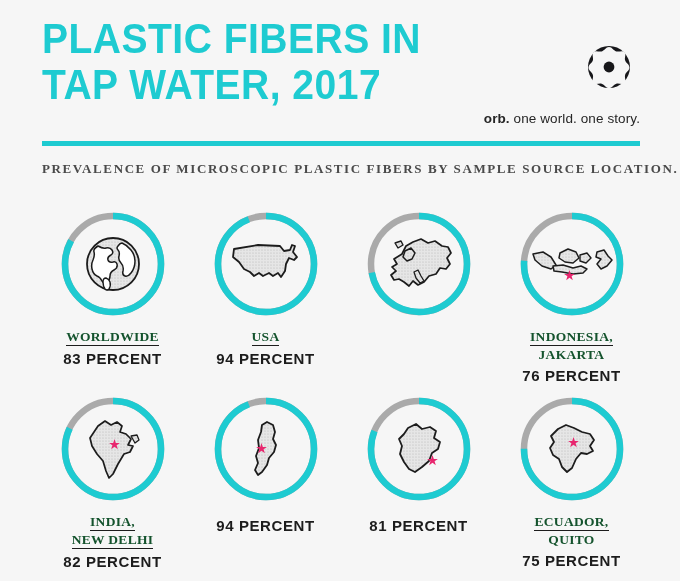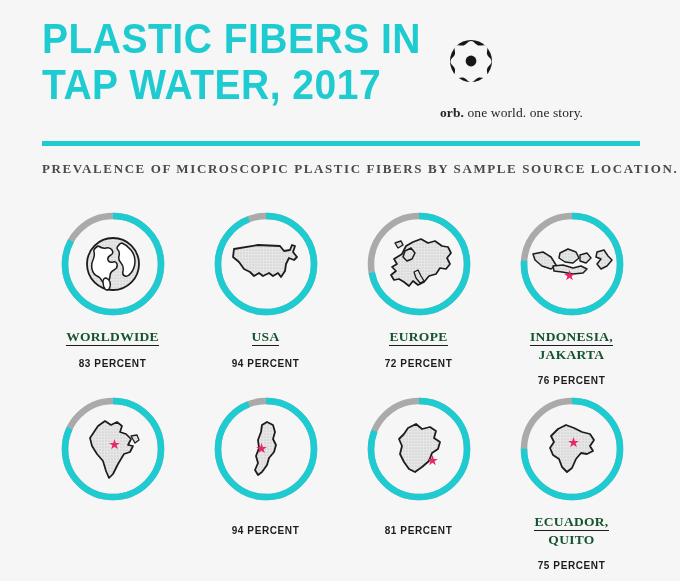--- a/index.html
+++ b/index.html
@@ -19,22 +19,22 @@
     font-size: 42px;
     line-height: 46px;
     letter-spacing: 0.5px;
     color: #1ecbd1;
     text-transform: uppercase;
     transform: scaleX(0.93);
     transform-origin: left top;
     white-space: pre-line;
   }
   .logo-block {
-    position: absolute; right: 0px; top: 14px;
-    width: 200px; text-align: left; font-family: Liberation Serif, serif;
+    position: absolute; right: 0px; top: 20px;
+    width: 200px; text-align: right;
   }
   .logo-mark { display: block; margin: 0 auto; }
   .logo-word {
     margin-top: 9px;
     font-size: 13.5px;
     color: #262626;
     letter-spacing: 0.1px;
     white-space: nowrap;
   }
   .logo-word b { font-weight: 700; }
@@ -82,24 +82,24 @@
     color: #14532d;
     text-transform: uppercase;
   }
   .loc-name span {
     display: inline-block;
     border-bottom: 1.5px solid #1c1c1c;
     padding-bottom: 1px;
     margin-bottom: 1px;
   }
   .loc-pct {
-    margin-top: 11px;
+    margin-top: 3px;
     font-family: "Liberation Sans Narrow", "Liberation Sans", sans-serif;
     font-weight: 700;
-    font-size: 10px;
+    font-size: 15px;
     letter-spacing: 0.6px;
     color: #1c1c1c;
     text-transform: uppercase;
   }
 </style>
 </head>
 <body>
 
 <div class="page">
 
@@ -201,26 +201,20 @@
                   <circle cx="1" cy="1" r="0.6" fill="#b5b5b5"></circle>
                 </pattern>
               </defs>
               <path fill="url(#dots2)" stroke="#1c1c1c" stroke-width="1.7" stroke-linejoin="round" d="M22 20 L26 12 L33 8 L41 5 L48 9 L55 7 L62 12 L68 13 L71 19 L67 24 L70 30 L66 35 L60 34 L56 40 L49 42 L44 48 L38 51 L33 47 L29 52 L24 48 L19 45 L14 46 L11 41 L16 37 L12 33 L17 30 L14 25 Z"></path>
               <path fill="url(#dots2)" stroke="#1c1c1c" stroke-width="1.5" stroke-linejoin="round" d="M25 17 L31 14 L35 19 L32 25 L27 27 L23 23 Z"></path>
               <path fill="url(#dots2)" stroke="#1c1c1c" stroke-width="1.4" stroke-linejoin="round" d="M15 9 L21 7 L23 11 L18 14 Z"></path>
               <path fill="url(#dots2)" stroke="#1c1c1c" stroke-width="1.3" stroke-linejoin="round" d="M34 38 L38 36 L41 42 L44 47 L40 49 L36 44 Z"></path>
             </svg>
           </div>
         </div>
-        <div class="labels">
-          <div class="loc-name">
-            <div><span>Europe</span></div>
-          </div>
-          <div class="loc-pct">72 Percent</div>
-        </div>
       </div>
       <div class="cell">
         <div class="donut">
           <svg width="108" height="108" viewBox="0 0 108 108">
             <circle cx="54" cy="54" r="48" fill="none" stroke="#aaaaaa" stroke-width="6.5"></circle>
             <circle cx="54" cy="54" r="48" fill="none" stroke="#1ecbd1" stroke-width="6.5" stroke-dasharray="229.21 72.38" transform="rotate(-90 54 54)"></circle>
           </svg>
           <div class="map-wrap">
             <svg class="map-svg" width="86" height="40" viewBox="0 0 86 40">
               <defs>
@@ -267,20 +261,27 @@
               <path fill="url(#dots4)" stroke="#1c1c1c" stroke-width="1.7" stroke-linejoin="round" d="M14 10 L21 5 L27 9 L33 6 L38 10 L36 16 L42 18 L47 23 L44 29 L49 30 L46 36 L40 38 L34 48 L29 58 L25 62 L22 55 L19 45 L13 38 L8 30 L6 22 L10 16 Z"></path>
               <path fill="url(#dots4)" stroke="#1c1c1c" stroke-width="1.3" stroke-linejoin="round" d="M47 20 L53 19 L55 24 L51 27 Z"></path>
             </svg>
           </div>
           <div style="position:absolute;left:50px;top:44px;">
             <svg width="11" height="11" viewBox="0 0 11 11" style="position:absolute">
               <path fill="#e8266e" d="M5.5 0 L6.8 3.9 L10.9 3.9 L7.6 6.3 L8.8 10.2 L5.5 7.8 L2.2 10.2 L3.4 6.3 L0.1 3.9 L4.2 3.9 Z"></path>
             </svg>
           </div>
         </div>
+        <div class="labels">
+          <div class="loc-name">
+            <div><span>India,</span></div>
+            <div><span>New Delhi</span></div>
+          </div>
+          <div class="loc-pct">82 Percent</div>
+        </div>
       </div>
       <div class="cell">
         <div class="donut">
           <svg width="108" height="108" viewBox="0 0 108 108">
             <circle cx="54" cy="54" r="48" fill="none" stroke="#aaaaaa" stroke-width="6.5"></circle>
             <circle cx="54" cy="54" r="48" fill="none" stroke="#1ecbd1" stroke-width="6.5" stroke-dasharray="283.50 18.10" transform="rotate(-90 54 54)"></circle>
           </svg>
           <div class="map-wrap">
             <svg class="map-svg" width="34" height="62" viewBox="0 0 34 62">
               <defs>

